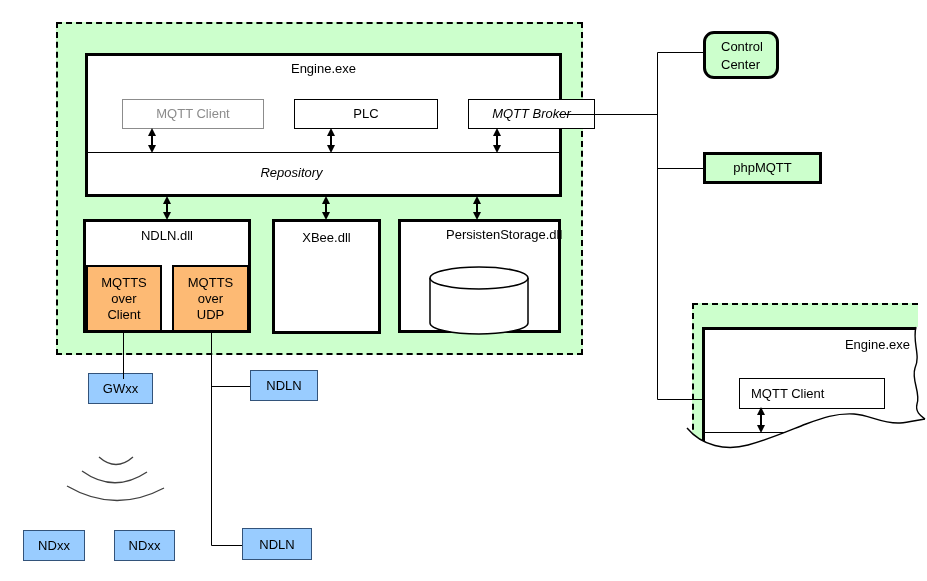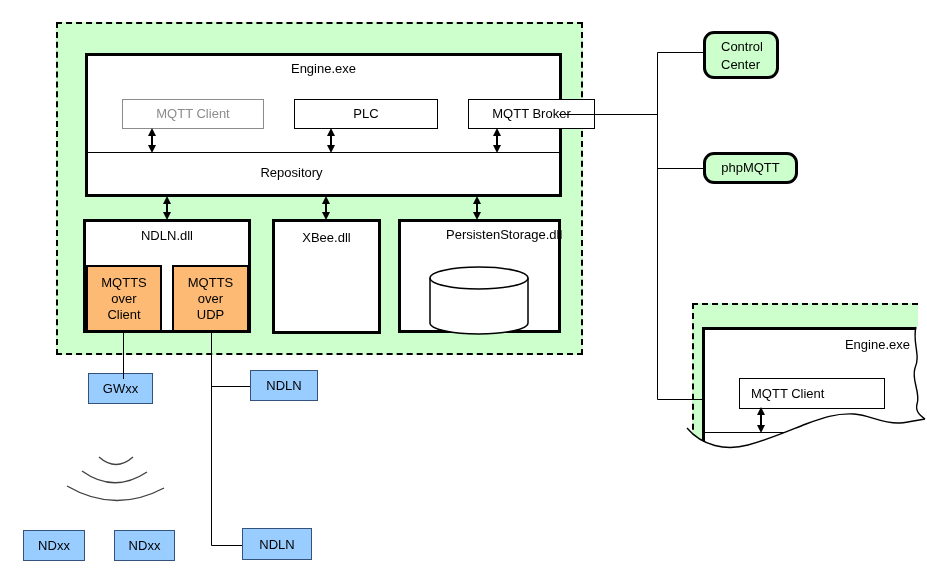--- a/index.html
+++ b/index.html
@@ -24,22 +24,22 @@
 
 <div id="stage">
 
   <div class="abs green-panel" style="left:56px;top:22px;width:527px;height:333px;"></div>
 
   <div class="abs proc-box" style="left:85px;top:53px;width:477px;height:144px;"></div>
   <div class="abs label" style="left:85px;top:61px;width:477px;">Engine.exe</div>
 
   <div class="abs inner-box disabled" style="left:86px;top:99px;width:142px;height:30px;line-height:28px;">MQTT Client</div>
   <div class="abs inner-box" style="left:258px;top:99px;width:144px;height:30px;line-height:28px;">PLC</div>
-  <div class="abs inner-box" style="left:432px;top:99px;width:127px;height:30px;line-height:28px;">MQTT Broker</div>
-  <div class="abs label" style="left:85px;top:165px;width:413px;">Repository</div>
+  <div class="abs inner-box" style="left:432px;top:99px;width:127px;height:30px;line-height:28px;font-style:italic;">MQTT Broker</div>
+  <div class="abs label" style="left:85px;top:165px;width:413px;font-style:italic;">Repository</div>
 
   <div class="abs mod-box" style="left:83px;top:219px;width:168px;height:114px;"></div>
   <div class="abs label" style="left:83px;top:228px;width:168px;">NDLN.dll</div>
   <div class="abs sub-box" style="left:86px;top:265px;width:76px;height:67px;">
     <span>MQTTS</span>
     <span>over</span>
     <span>Client</span>
   </div>
   <div class="abs sub-box" style="left:172px;top:265px;width:77px;height:67px;">
     <span>MQTTS</span>
@@ -51,21 +51,21 @@
   <div class="abs label" style="left:272px;top:230px;width:109px;">XBee.dll</div>
 
   <div class="abs mod-box" style="left:398px;top:219px;width:163px;height:114px;"></div>
   <div class="abs label" style="left:398px;top:227px;width:163px;padding-left:48px;">PersistenStorage.dll</div>
   <div class="abs label" style="left:430px;top:293px;width:98px;z-index:4;">SQLite</div>
 
   <div class="abs green-node" style="left:703px;top:31px;width:76px;height:48px;padding:4px 0 0 15px;line-height:18px;border-radius:11px;">
     <div>Control</div>
     <div>Center</div>
   </div>
-  <div class="abs green-node" style="left:703px;top:152px;width:95px;height:32px;text-align:center;line-height:26px;border-radius:11px;">phpMQTT</div>
+  <div class="abs green-node" style="left:703px;top:152px;width:119px;height:32px;text-align:center;line-height:26px;">phpMQTT</div>
 
   <div class="abs" style="left:692px;top:303px;width:226px;height:147px;background:#ccffcc;
        border-top:2px dashed #000;border-left:2px dashed #000;z-index:1;"></div>
   <div class="abs" style="left:702px;top:327px;width:217px;height:123px;background:#fff;
        border-top:3px solid #000;border-left:3px solid #000;z-index:2;"></div>
   <div class="abs" style="left:760px;top:337px;width:150px;text-align:right;z-index:4;">Engine.exe</div>
   <div class="abs inner-box" style="left:703px;top:378px;width:146px;height:31px;line-height:29px;text-align:left;padding-left:11px;">MQTT Client</div>
   <div class="abs inner-box" style="left:883px;top:378px;width:40px;height:31px;"></div>
 
   <div class="abs blue-box" style="left:88px;top:373px;width:65px;height:31px;">GWxx</div>

